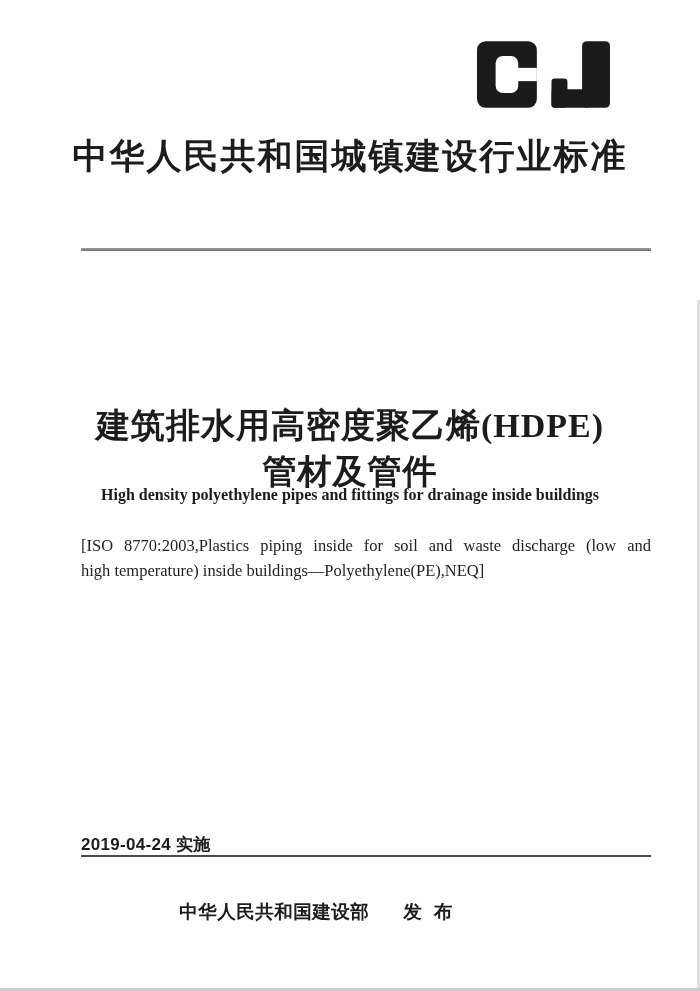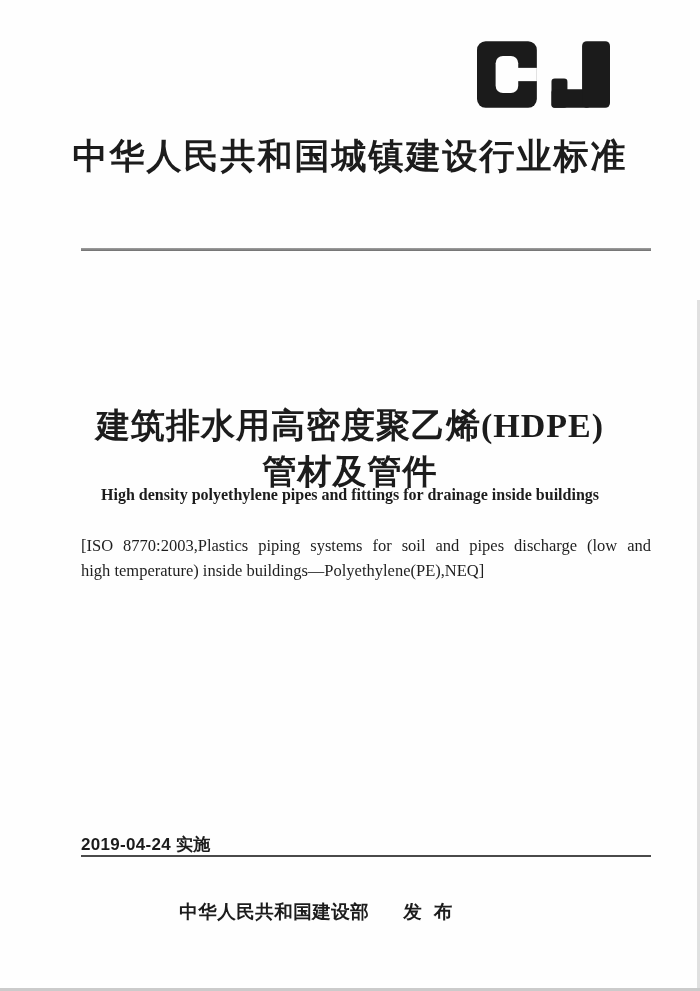--- a/index.html
+++ b/index.html
@@ -87,21 +87,21 @@
   <div class="rule rule-top"></div>
 
   <div class="main-title">
     <div>建筑排水用高密度聚乙烯(HDPE)</div>
     <div>管材及管件</div>
   </div>
 
   <div class="title-en">High density polyethylene pipes and fittings for drainage inside buildings</div>
 
   <div class="iso">
-    <div class="iso1">[ISO 8770:2003,Plastics piping systems for soil and pipes discharge (low and</div>
+    <div class="iso1">[ISO 8770:2003,Plastics piping inside for soil and waste discharge (low and</div>
     <div class="iso2">high temperature) inside buildings—Polyethylene(PE),NEQ]</div>
   </div>
 
   <div class="dates">
     <span>2019-04-24 实施</span>
   </div>
 
   <div class="rule rule-bottom"></div>
 
   <div class="publisher">

